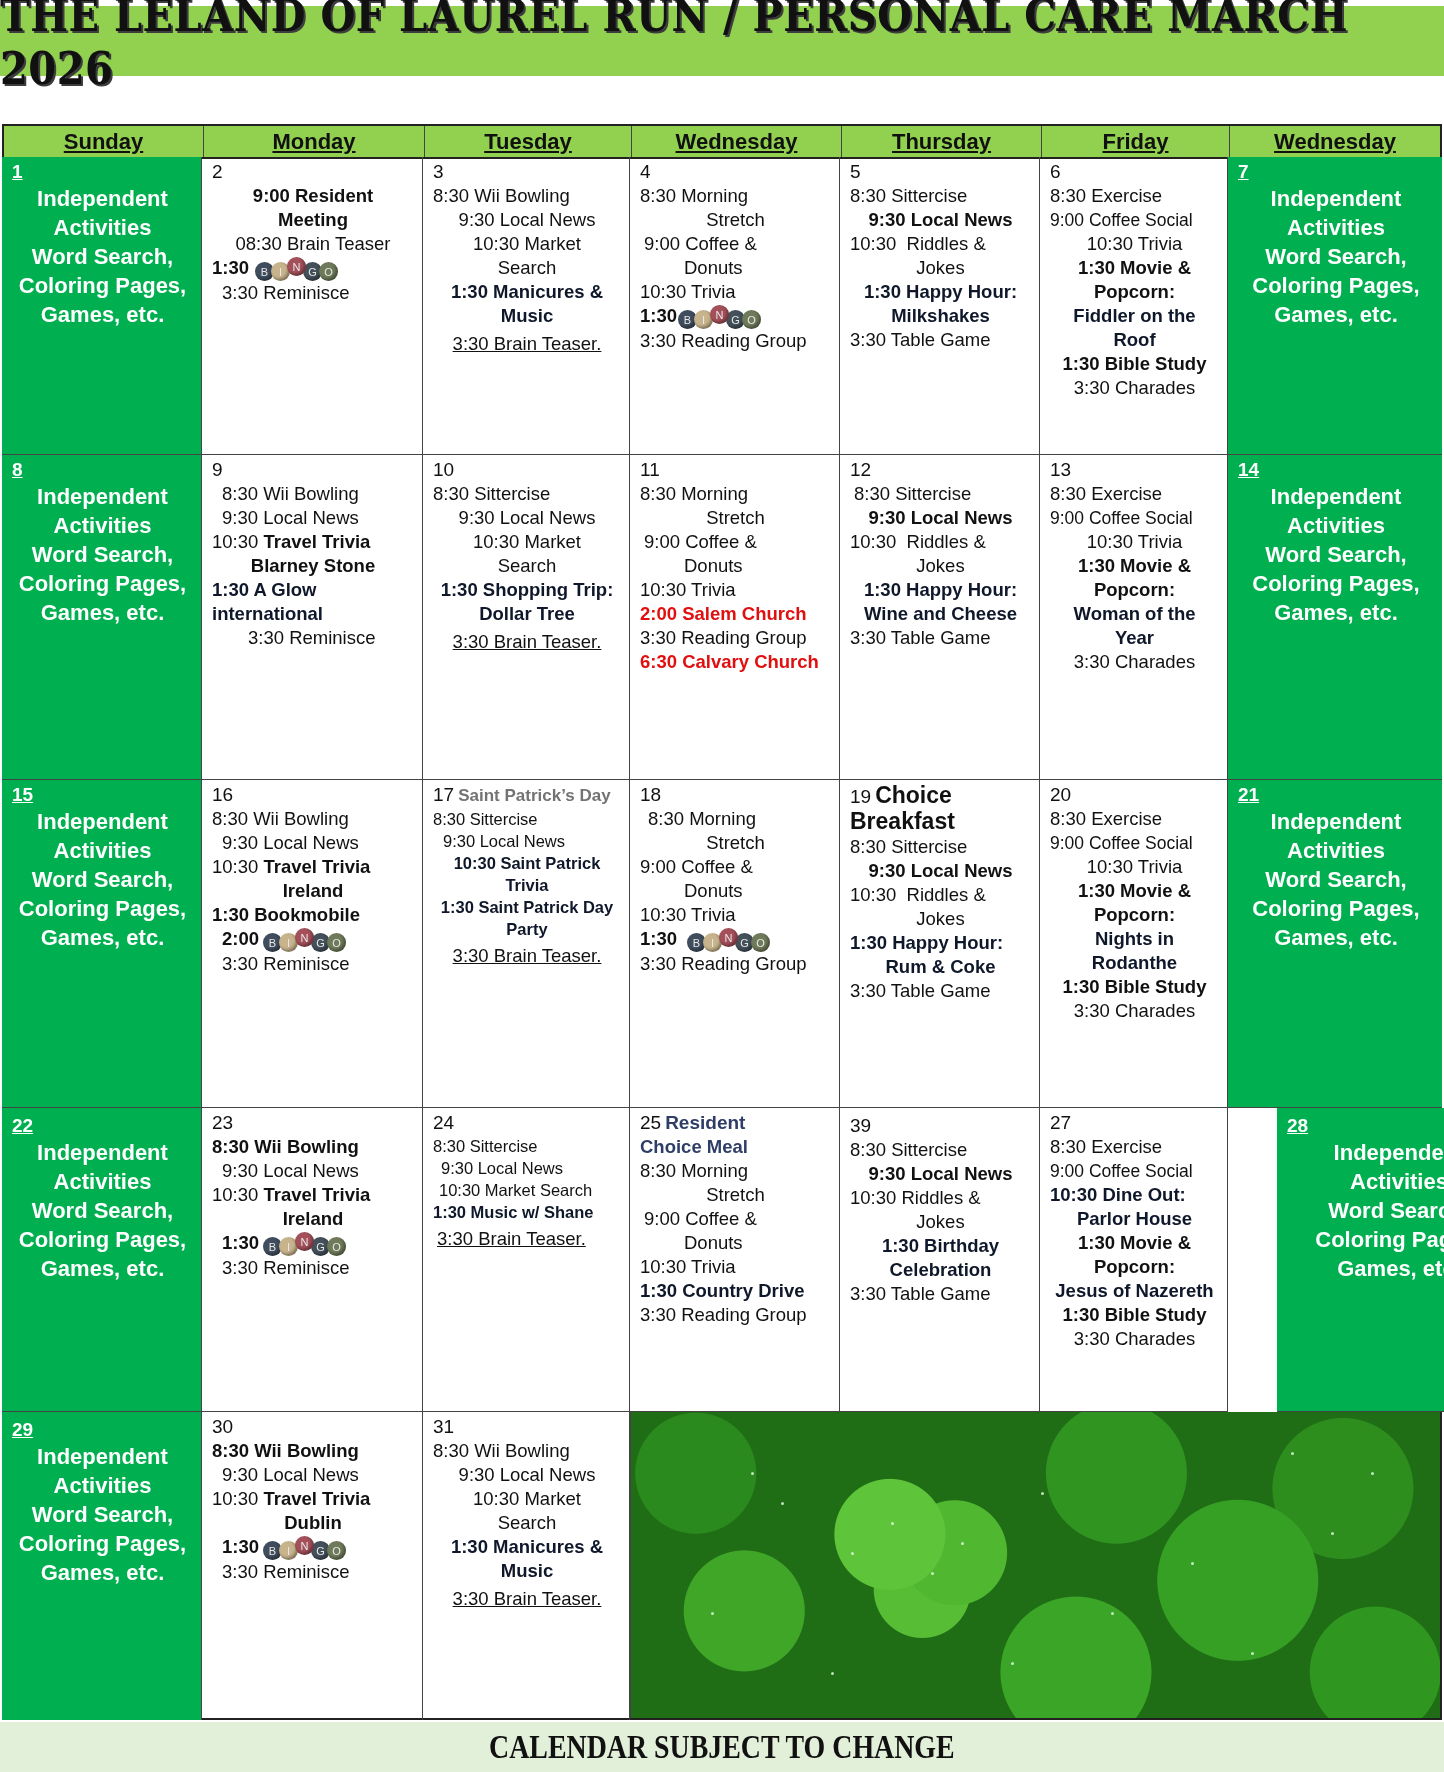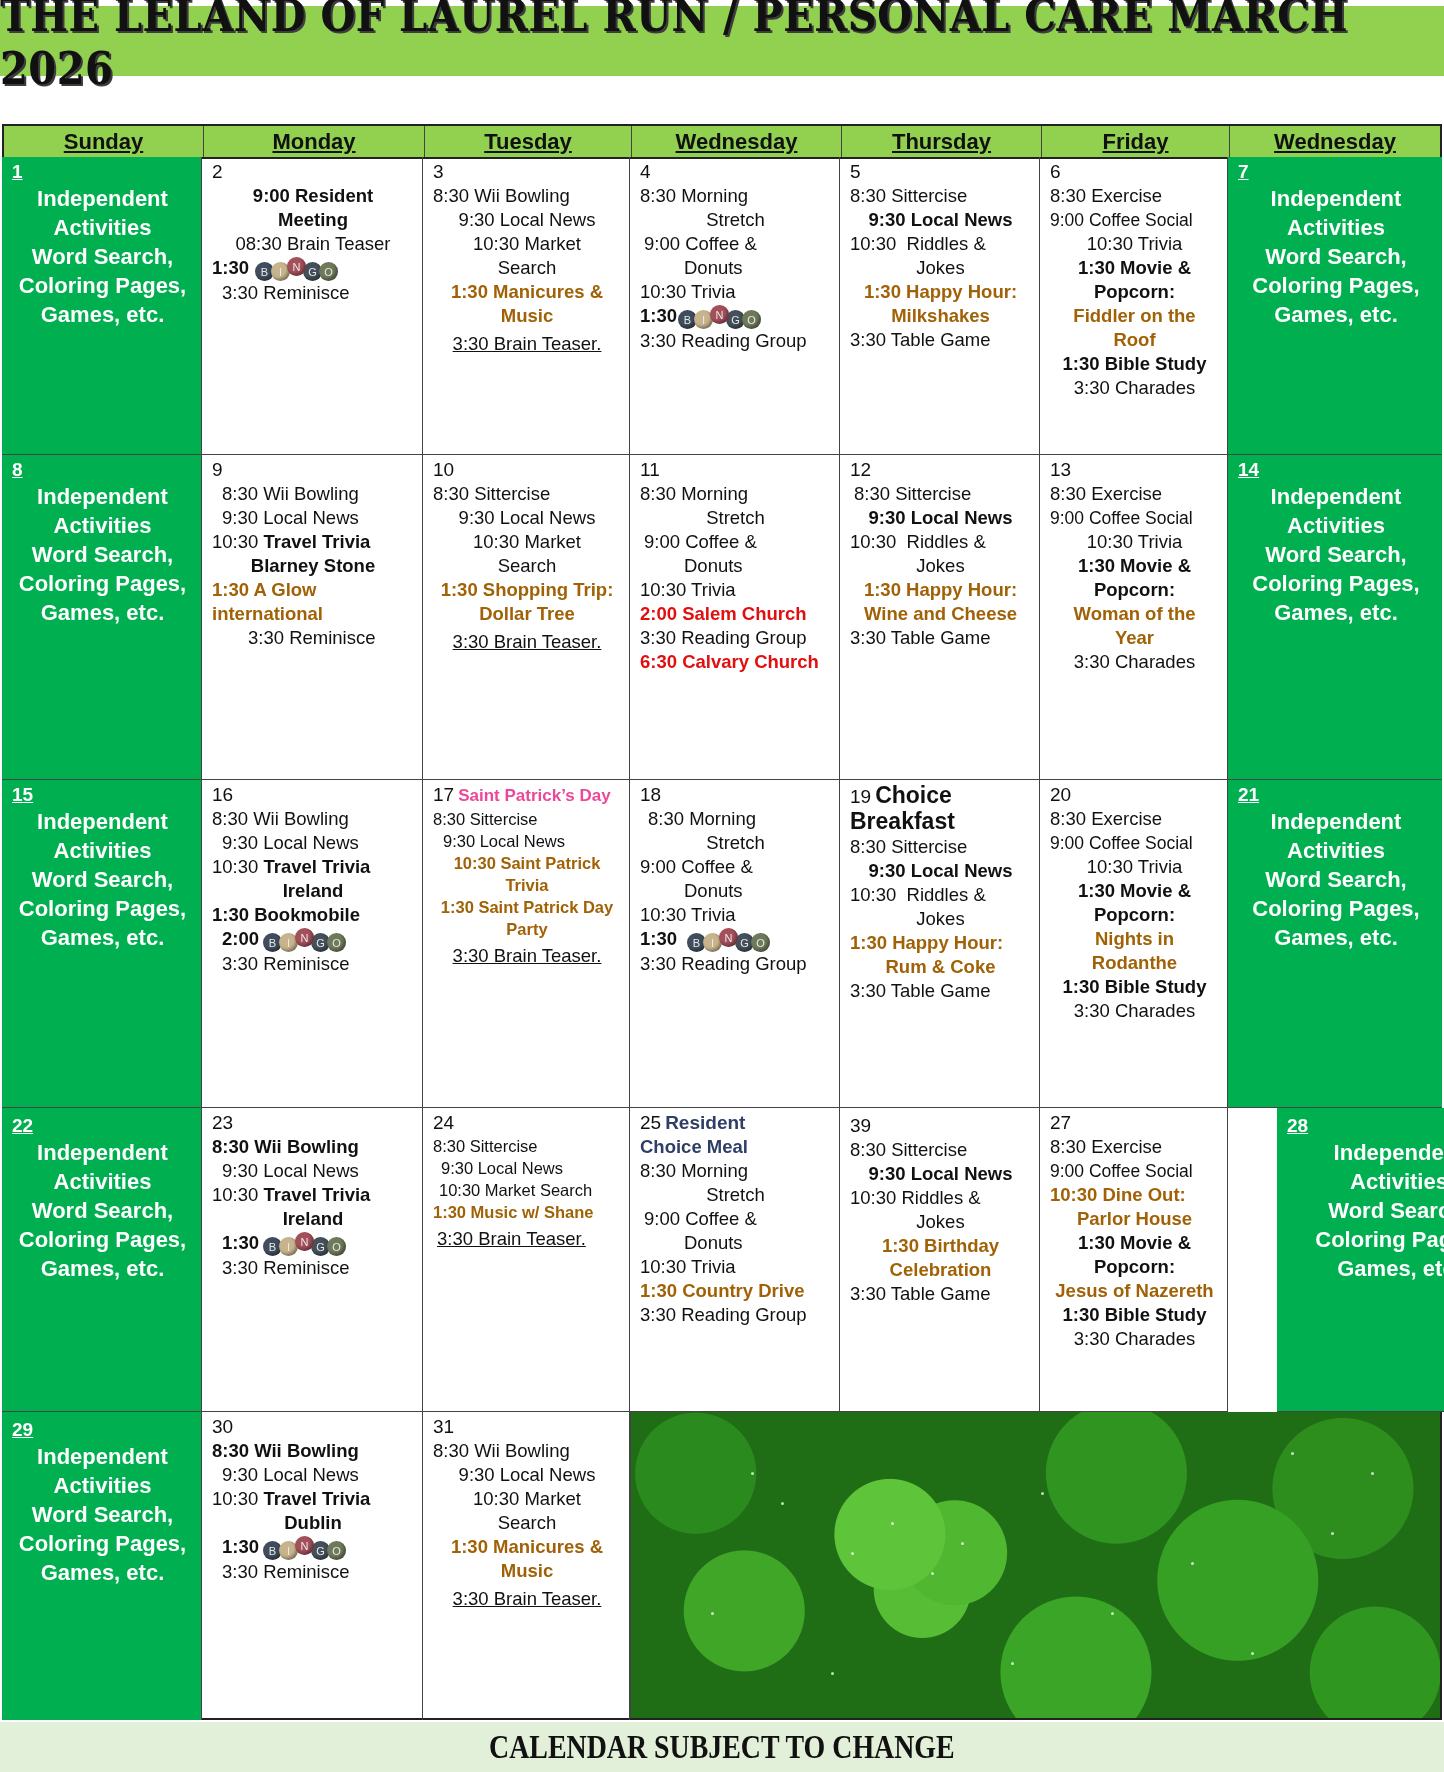--- a/index.html
+++ b/index.html
@@ -23,30 +23,30 @@
   .hdr-cell:last-child { border-right: none; }
 
   .cell { position: absolute; box-sizing: border-box; border-right: 1.5px solid #444;
           border-bottom: 1.5px solid #444; overflow: hidden; padding: 3px 8px 0 10px; }
   .cell.weekend { background: #00b050; color: #fff; }
   .cell.wk-last { border-right: none; }
 
   .daynum { font-size: 19px; line-height: 24px; }
   .weekend .daynum { font-weight: bold; text-decoration: underline; font-size: 19px; }
   .daynum .special { font-weight: bold; margin-left: 4px; }
-  .special.green { color: #ec4899; }
+  .special.green { color: #737373; }
   .special.navy { color: #2f3e66; }
   .special.black { color: #111; }
 
   .indep { text-align: center; font-weight: bold; font-size: 22px; line-height: 29px; }
 
   .ev { font-size: 18.5px; line-height: 24px; white-space: pre-wrap; }
   .ev.c { text-align: center; }
   .ev.b { font-weight: bold; }
-  .ev.green { color: #a16207; font-weight: bold; }
+  .ev.green { color: #0f172a; font-weight: bold; }
   .ev.red { color: #e10f0f; font-weight: bold; }
   .ev.small { font-size: 16.5px; line-height: 22px; }
   .ev .bpart { font-weight: bold; }
   .ev.gap { margin-top: 4px; text-decoration: underline; }
 
   .bingo { display: inline-flex; align-items: flex-end; vertical-align: middle; margin-left: 6px; height: 24px; }
   .ball { width: 19px; height: 19px; border-radius: 50%; display: inline-flex; align-items: center;
           justify-content: center; font-size: 11px; color: #e8e8e8; margin-left: -3px;
           box-shadow: inset -2px -2px 3px rgba(0,0,0,0.35); font-weight: normal; }
   .ball:first-child { margin-left: 0; }

